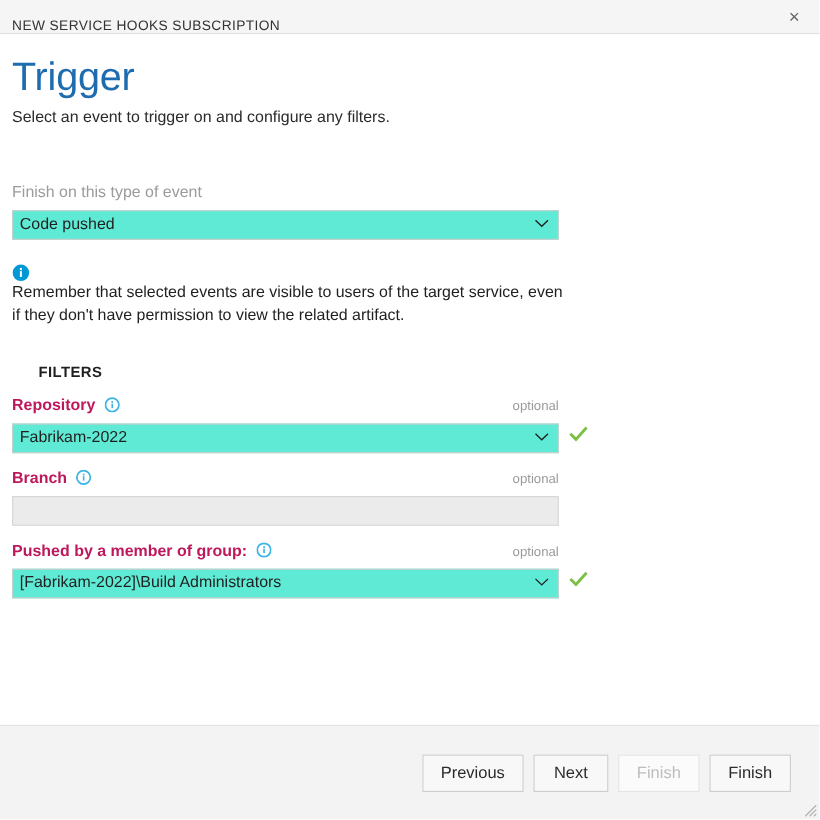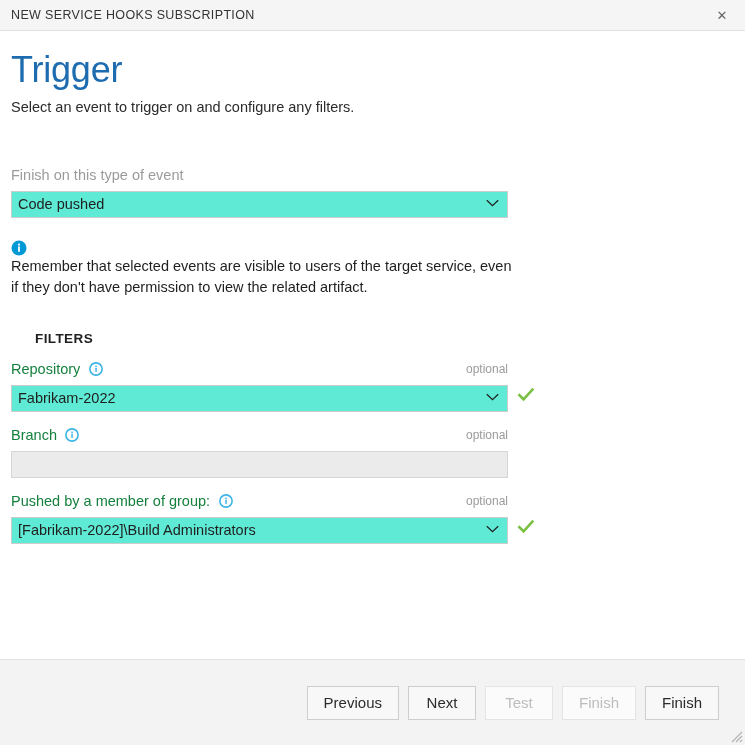--- a/index.html
+++ b/index.html
@@ -27,21 +27,21 @@
   }
 
   
   .titlebar {
     position: relative;
     height: 31px;
     min-height: 31px;
     background: #f5f5f5;
     border-bottom: 1px solid #e0e0e0;
     display: flex;
-    align-items: center;
+    align-items: flex-end;
     box-sizing: border-box;
   }
   .titlebar-text {
     font-size: 12.5px;
     letter-spacing: 0.35px;
     color: #333333;
     padding-left: 11px;
     font-weight: 400;
     white-space: nowrap;
   }
@@ -167,22 +167,22 @@
 
   .filter-row { margin-top: 14px; }
 
   .filter-head {
     position: relative;
     width: 497px;
     height: 19px;
   }
   .filter-head .lbl {
     font-size: 14.5px;
-    color: #15803d;
-    font-weight: 400;
+    color: #be185d;
+    font-weight: 700;
   }
   .filter-head .info-inline {
     display: inline-block;
     vertical-align: -2px;
     margin-left: 4px;
   }
   .optional {
     position: absolute;
     right: 0;
     top: 2px;
@@ -365,21 +365,20 @@
           </svg>
         </span>
       </div>
     </div>
 
   </div>
 
   <div class="footer">
     <button class="btn">Previous</button>
     <button class="btn">Next</button>
-    <button class="btn btn-disabled">Test</button>
     <button class="btn btn-disabled">Finish</button>
     <button class="btn">Finish</button>
 
     <span class="resize-grip">
       <svg width="14" height="14" viewBox="0 0 14 14" xmlns="http://www.w3.org/2000/svg">
         <path d="M13 3 L3 13 M13 7 L7 13 M13 11 L11 13" stroke="#b4b4b4" stroke-width="1.2" fill="none"></path>
       </svg>
     </span>
   </div>
 

